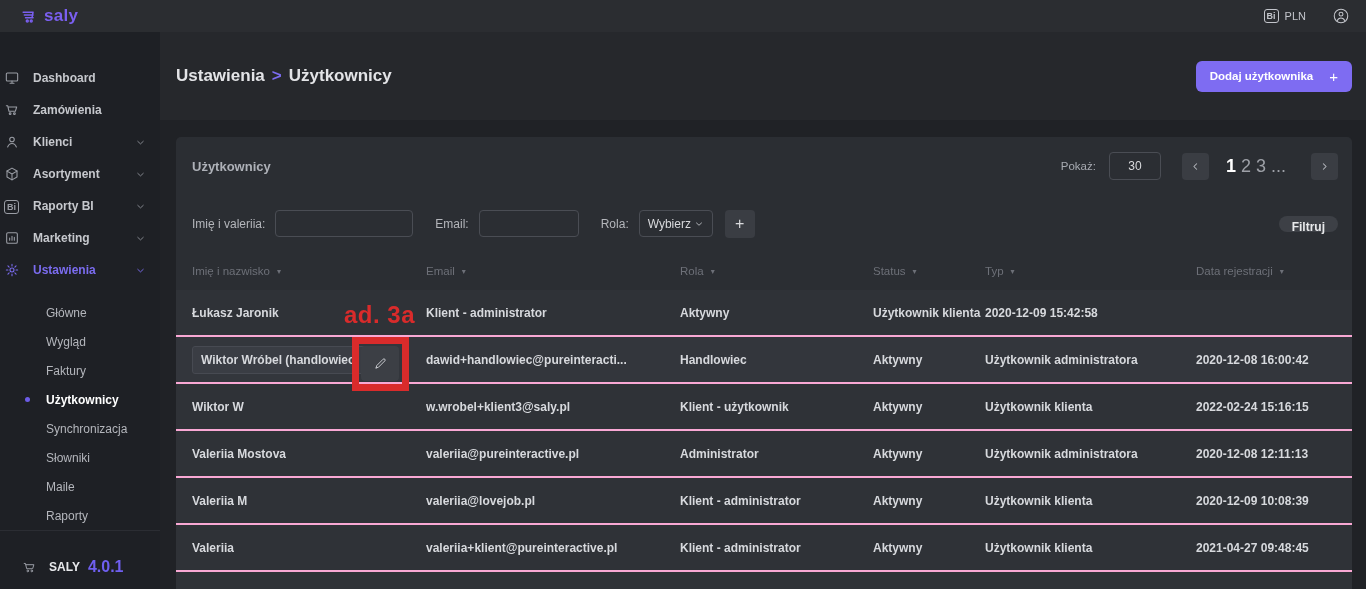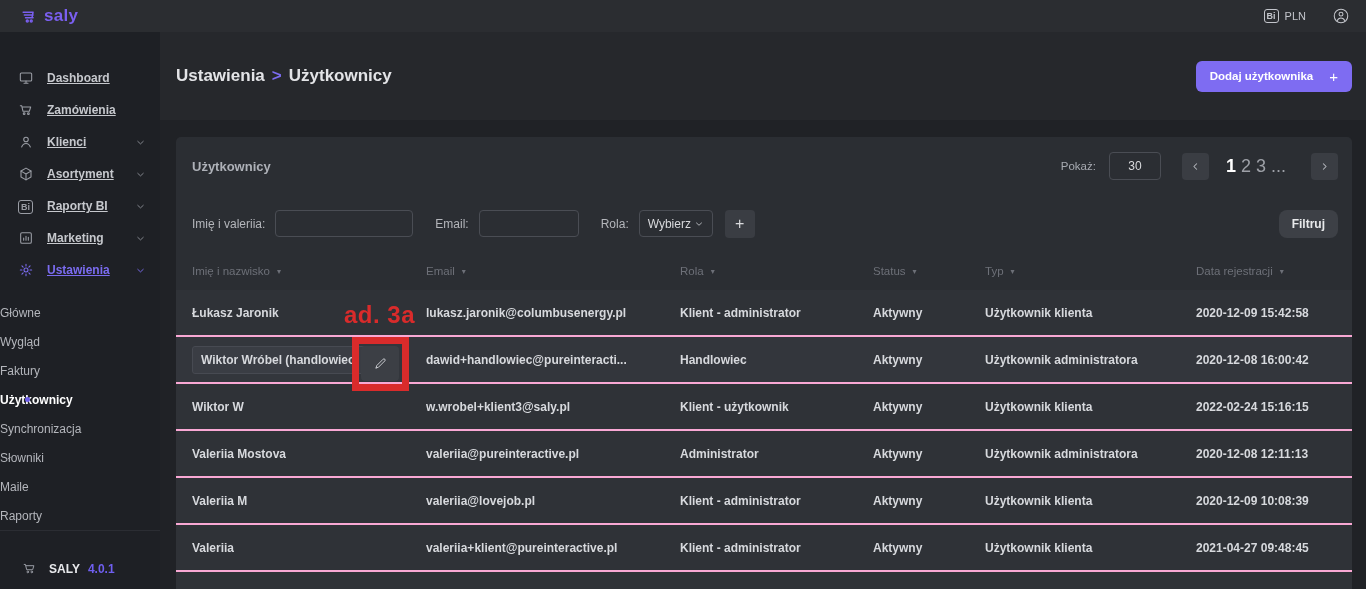--- a/index.html
+++ b/index.html
@@ -23,41 +23,41 @@
   .logo-text { font-size:17px; font-weight:bold; letter-spacing:.3px; }
   .topbar-right { display:flex; align-items:center; gap:26px; color:#c3c5cb; }
   .currency { display:flex; align-items:center; gap:6px; font-size:11px; }
   .bi-badge { display:inline-block; border:1.5px solid currentColor; border-radius:3px;
     font-size:9px; font-weight:bold; line-height:12px; padding:0 2px; }
   .account svg { width:18px; height:18px; stroke-width:1.4; }
 
   
   .sidebar { position:absolute; top:32px; left:0; width:160px; height:557px; background:#1e2025; z-index:4; }
   .nav { padding-top:30px; }
-  .nav-item { height:32px; display:flex; align-items:center; padding:0 14px 0 18px;
-    color:#c6c8cd; font-size:12px; font-weight:bold; cursor:pointer;text-decoration:underline; }
+  .nav-item { height:32px; display:flex; align-items:center; padding:0 14px 0 4px;
+    color:#c6c8cd; font-size:12px; font-weight:bold; cursor:pointer; }
   .nav-item .nav-icon { width:16px; margin-right:13px; color:#9a9da5; }
   .nav-item .nav-icon svg { width:16px; height:16px; }
   .nav-item .nav-label { white-space:nowrap; }
   .nav-item .nav-chev { margin-left:auto; color:#8b8e96; }
   .nav-item .nav-chev svg { width:11px; height:11px; stroke-width:2; }
   .nav-item.active, .nav-item.active .nav-icon, .nav-item.active .nav-chev { color:#7b6cf0; }
   .submenu { padding-top:12px; }
-  .sub-item { height:29px; display:flex; align-items:center; 
+  .sub-item { height:29px; display:flex; align-items:center; padding-left:46px;
     position:relative; color:#b4b6bc; font-size:12px; cursor:pointer; }
   .sub-item .dot { position:absolute; left:25px; width:5px; height:5px; border-radius:50%;
     background:#6c5ce7; visibility:hidden; }
   .sub-item.active { color:#ffffff; font-weight:bold; }
   .sub-item.active .dot { visibility:visible; }
   .side-divider { position:absolute; bottom:58px; left:0; right:0; border-top:1px solid #2b2d33; }
   .side-footer { position:absolute; bottom:13px; left:22px; display:flex; align-items:center; gap:12px; }
   .side-footer .nav-icon { color:#9a9da5; }
   .side-footer .nav-icon svg { width:15px; height:15px; }
   .app-name { font-size:12px; font-weight:bold; color:#e8e9ec; }
-  .app-version { font-size:12px; font-weight:bold; color:#6f5ff0; margin-left:-4px; }
+  .app-version { font-size:16px; font-weight:bold; color:#6f5ff0; margin-left:-4px; }
 
   
   .main { position:absolute; top:32px; left:160px; width:1206px; height:557px; background:#202226; }
   .page-header { height:88px; background:#26282c; display:flex; align-items:center;
     justify-content:space-between; padding:0 14px 0 16px; }
   .breadcrumb { font-size:17px; font-weight:bold; color:#e3e4e7; display:flex; gap:7px; }
   .breadcrumb .sep { color:#7b6cf0; }
   .add-user-btn { display:flex; align-items:center; gap:16px; background:#7e6cf2; color:#fff;
     border:none; border-radius:6px; height:31px; padding:0 14px; font-family:inherit;
     font-size:11.5px; font-weight:bold; cursor:pointer; }
@@ -85,21 +85,21 @@
   .f-input { height:27px; background:transparent; border:1px solid #4a4d54; border-radius:4px;
     color:#d9dadd; font-family:inherit; font-size:12px; padding:0 8px; }
   .f-name { width:138px; margin-right:22px; }
   .f-email { width:100px; margin-right:22px; }
   .f-select { width:74px; height:27px; border:1px solid #4a4d54; border-radius:4px;
     display:flex; align-items:center; justify-content:space-between; padding:0 8px;
     font-size:12px; color:#d9dadd; cursor:pointer; margin-right:12px; }
   .f-select svg { width:10px; height:10px; stroke-width:2.2; color:#b9bcc2; }
   .add-filter-btn { width:30px; height:28px; background:#3a3d43; border:none; border-radius:4px;
     color:#d9dadd; font-size:16px; font-family:inherit; cursor:pointer; }
-  .filter-submit { margin-left:auto; height:28px; padding:4px 13px; background:#3d4046; border:none;
+  .filter-submit { margin-left:auto; height:16px; padding:4px 13px; background:#3d4046; border:none;
     border-radius:8px; color:#e8e9eb; font-family:inherit; font-size:12px; font-weight:bold; cursor:pointer; }
 
   
   .rgrid { display:grid; grid-template-columns:234px 254px 193px 112px 211px auto;
     align-items:center; padding-left:16px; }
   .thead { height:38px; color:#6d7078; font-size:11.5px; }
   .th { display:flex; align-items:center; gap:7px; cursor:pointer; }
   .th .arrow { font-size:8px; color:#6d7078; }
   .trow { height:47px; background:#2f3237; border-bottom:2px solid #f9a8d4;
     font-size:12px; font-weight:bold; color:#d7d9dd; cursor:pointer; }
@@ -370,21 +370,20 @@
     <span class="arrow">▾</span>
   </div>
         <div class="th">
     <span class="th-label">Data rejestracji</span>
     <span class="arrow">▾</span>
   </div>
       </div>
     <div class="tbody">
         <div class="trow rgrid">
     <div class="cell c-name"><span class="name-text">Łukasz Jaronik</span></div>
-    <div class="cell">lukasz.jaronik@columbusenergy.pl</div>
     <div class="cell">Klient - administrator</div>
     <div class="cell">Aktywny</div>
     <div class="cell">Użytkownik klienta</div>
     <div class="cell">2020-12-09 15:42:58</div>
   </div>
         <div class="trow rgrid hl">
     <div class="cell c-name"><span class="name-text name-box">Wiktor Wróbel (handlowiec)</span></div>
     <div class="cell">dawid+handlowiec@pureinteracti...</div>
     <div class="cell">Handlowiec</div>
     <div class="cell">Aktywny</div>

